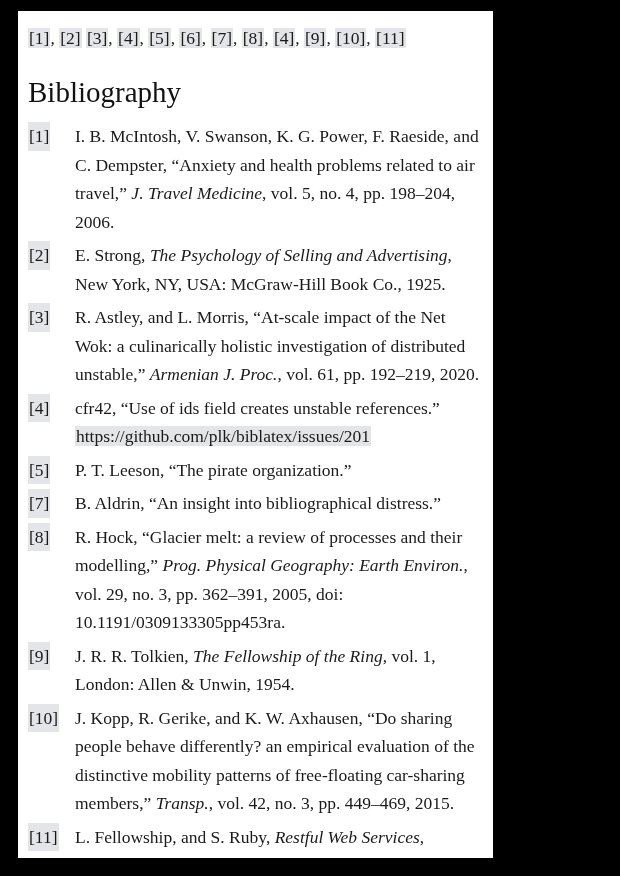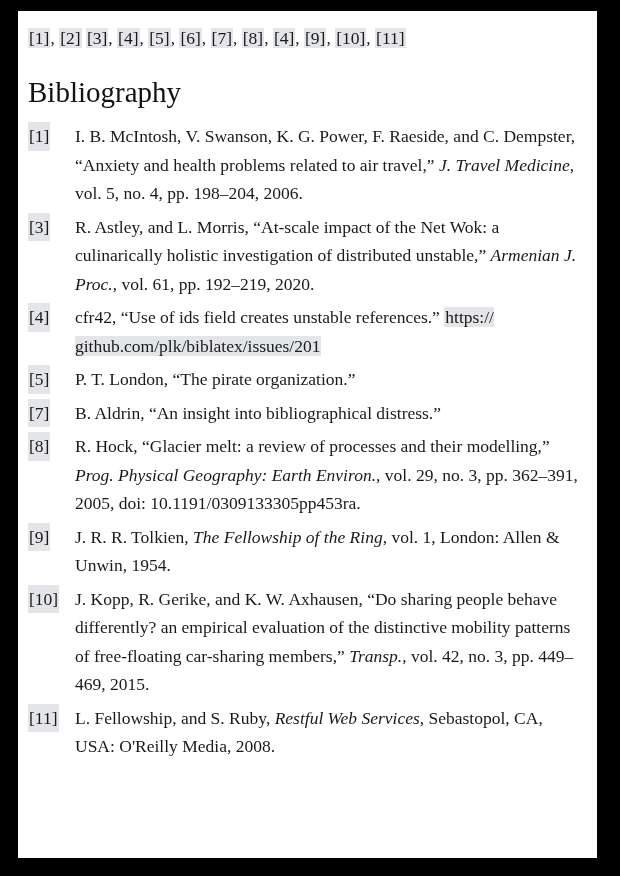--- a/index.html
+++ b/index.html
@@ -7,21 +7,21 @@
     width: 620px;
     height: 876px;
     background: #000000;
     position: relative;
     font-family: "Liberation Serif", "DejaVu Serif", serif;
   }
   .page {
     position: absolute;
     left: 18px;
     top: 11px;
-    width: 579px;
+    width: 475px;
     height: 847px;
     background: #ffffff;
     box-sizing: border-box;
     padding: 13px 12px 0 10px;
     color: #1a1a1a;
     overflow: hidden;
   }
   .citeline {
     font-size: 17.5px;
     line-height: 29px;
@@ -61,24 +61,24 @@
 <body>
 
 <div class="page">
 
   <div class="citeline"><span class="hl">[1]</span><span>, </span><span class="hl">[2]</span><span> </span><span class="hl">[3]</span><span>, </span><span class="hl">[4]</span><span>, </span><span class="hl">[5]</span><span>, </span><span class="hl">[6]</span><span>, </span><span class="hl">[7]</span><span>, </span><span class="hl">[8]</span><span>, </span><span class="hl">[4]</span><span>, </span><span class="hl">[9]</span><span>, </span><span class="hl">[10]</span><span>, </span><span class="hl">[11]</span></div>
 
   <h1 class="bib-heading">Bibliography</h1>
 
   <div class="bib-list">
       <div class="bib-entry"><span class="bib-label hl">[1]</span><span><span>I. B. McIntosh, V. Swanson, K. G. Power, F. Raeside, and C. Dempster, “Anxiety and health problems related to air travel,” </span><i>J. Travel Medicine</i><span>, vol. 5, no. 4, pp. 198–204, 2006.</span></span></div>
-      <div class="bib-entry"><span class="bib-label hl">[2]</span></div>
+      <div class="bib-entry"><span class="bib-label hl">[2]</span><span><span>E. Strong, </span><i>The Psychology of Selling and Advertising</i><span>, New York, NY, USA: McGraw-Hill Book Co., 1925.</span></span></div>
       <div class="bib-entry"><span class="bib-label hl">[3]</span><span><span>R. Astley, and L. Morris, “At-scale impact of the Net Wok: a culinarically holistic investigation of distributed unstable,” </span><i>Armenian J. Proc.</i><span>, vol. 61, pp. 192–219, 2020.</span></span></div>
       <div class="bib-entry"><span class="bib-label hl">[4]</span><span><span>cfr42, “Use of ids field creates unstable references.” </span><a class="hl link" href="#">https://<wbr>github.com/plk/biblatex/issues/201</a></span></div>
-      <div class="bib-entry"><span class="bib-label hl">[5]</span><span><span>P. T. London, “The pirate organization.”</span></span></div>
+      <div class="bib-entry"><span class="bib-label hl">[5]</span><span><span>P. T. Leeson, “The pirate organization.”</span></span></div>
       <div class="bib-entry"><span class="bib-label hl">[6]</span></div>
       <div class="bib-entry"><span class="bib-label hl">[7]</span><span><span>B. Aldrin, “An insight into bibliographical distress.”</span></span></div>
       <div class="bib-entry"><span class="bib-label hl">[8]</span><span><span>R. Hock, “Glacier melt: a review of processes and their modelling,” </span><i>Prog. Physical Geography: Earth Environ.</i><span>, vol. 29, no. 3, pp. 362–391, 2005, doi: 10.1191/0309133305pp453ra.</span></span></div>
       <div class="bib-entry"><span class="bib-label hl">[9]</span><span><span>J. R. R. Tolkien, </span><i>The Fellowship of the Ring</i><span>, vol. 1, London: Allen &amp; Unwin, 1954.</span></span></div>
       <div class="bib-entry"><span class="bib-label hl">[10]</span><span><span>J. Kopp, R. Gerike, and K. W. Axhausen, “Do sharing people behave differently? an empirical evaluation of the distinctive mobility patterns of free-floating car-sharing members,” </span><i>Transp.</i><span>, vol. 42, no. 3, pp. 449–469, 2015.</span></span></div>
       <div class="bib-entry"><span class="bib-label hl">[11]</span><span><span>L. Fellowship, and S. Ruby, </span><i>Restful Web Services</i><span>, Sebastopol, CA, USA: O'Reilly Media, 2008.</span></span></div>
     </div>
 
 </div>
 

